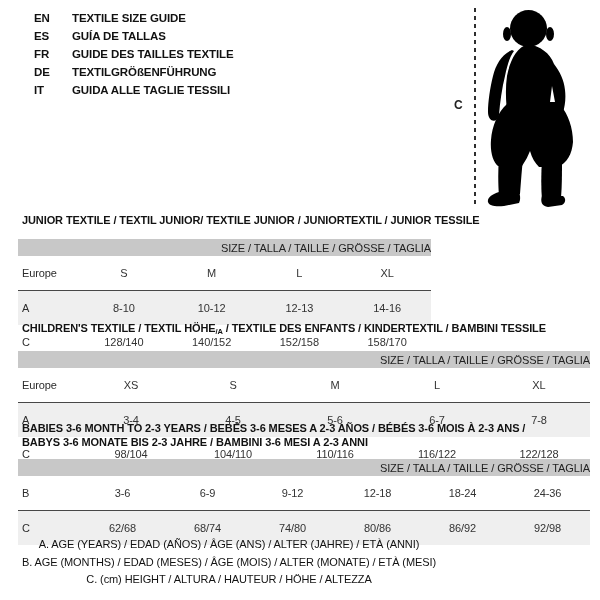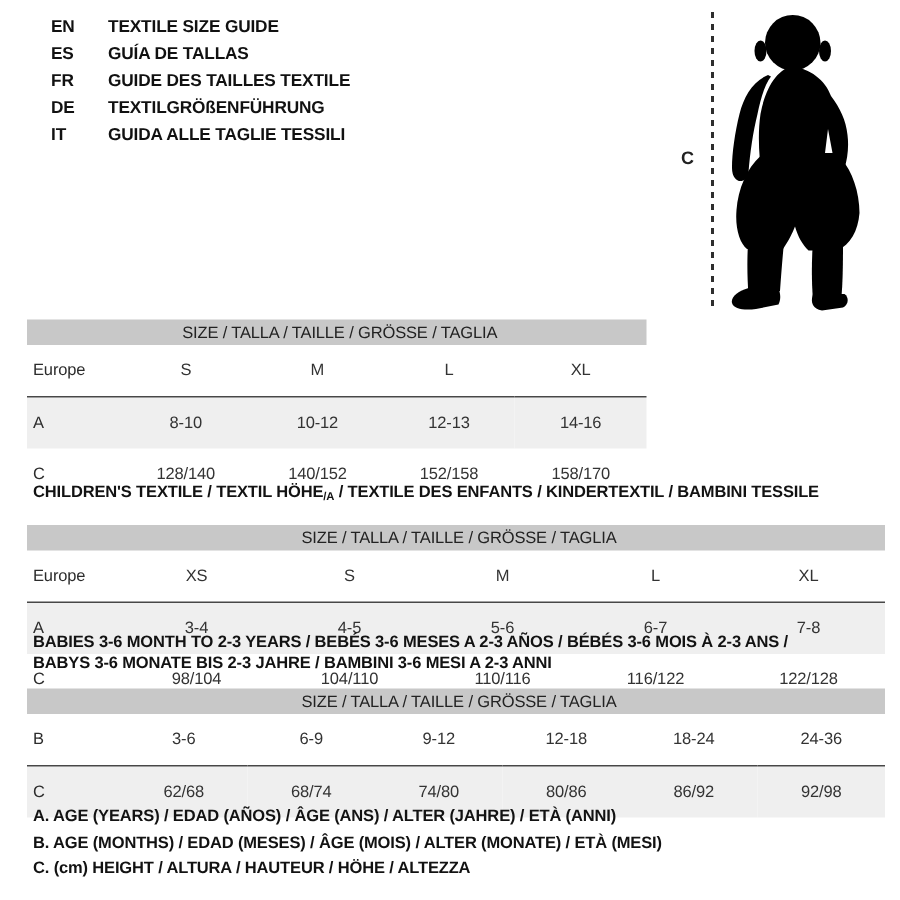--- a/index.html
+++ b/index.html
@@ -38,34 +38,34 @@
   .sec-title {
     margin:0 0 12px 0; padding-left:4px;
     font-size:11px; font-weight:700; letter-spacing:-0.1px;
     line-height:14px; color:#121212; white-space:nowrap;
   }
   .sec-2 .sec-title { margin-bottom:10px; }
   .sec-title sub { font-size:7.5px; vertical-align:-2px; }
 
   table.size-table { border-collapse:collapse; table-layout:fixed; width:100%; }
   table.size-table th {
-    height:17px; background:#c8c8c8; text-align:center; padding:0 0 0 4px;
+    height:17px; background:#c8c8c8; text-align:right; padding:0 0 0 4px;
     font-size:11px; font-weight:400; color:#222; letter-spacing:-0.1px; white-space:nowrap;
   }
   table.size-table td {
     height:34px; padding:0; font-size:11px; color:#333;
     text-align:center; letter-spacing:-0.1px; white-space:nowrap;
   }
   table.size-table td.lab { text-align:left; padding-left:4px; color:#2c2c2c; }
   tr.r-first td { border-bottom:1.5px solid #474747; }
   tr.r-shade td { background:#efefef; }
 
   
   .legend { position:absolute; top:536px; left:22px; }
-  .legend-row { font-size:11px; font-weight:700; line-height:17.5px; letter-spacing:-0.1px; white-space:nowrap; color:#121212; }
+  .legend-row { font-size:11px; font-weight:400; line-height:17.5px; letter-spacing:-0.1px; white-space:nowrap; color:#121212;text-align:center; }
 </style>
 </head>
 <body>
 
 <div class="page">
 
   <div class="lang-block">
       <div class="lang-row"><span class="code">EN</span><span>TEXTILE SIZE GUIDE</span></div>
       <div class="lang-row"><span class="code">ES</span><span>GUÍA DE TALLAS</span></div>
       <div class="lang-row"><span class="code">FR</span><span>GUIDE DES TAILLES TEXTILE</span></div>
@@ -97,20 +97,21 @@
         <path d="M58 152 C57 166 57 180 58 192 L77 190 C78 178 78 164 78 152 Z"></path>
 
         <path d="M58 188 C56 194 58 198 64 199 L78 197 C82 195 82 190 79 188 Z"></path>
       </g>
 
       <path d="M68 78 L71 94 L66 94 Z" fill="#fff"></path>
     </svg>
   </div>
 
   <section class="size-section sec-0">
+    <h2 class="sec-title"><span>JUNIOR TEXTILE / TEXTIL JUNIOR/ TEXTILE JUNIOR / JUNIORTEXTIL / JUNIOR TESSILE</span></h2>
     <table class="size-table">
         <colgroup>
           <col style="width: 62px;">
           <col>
           <col>
           <col>
           <col>
         </colgroup>
         <thead>
           <tr>

